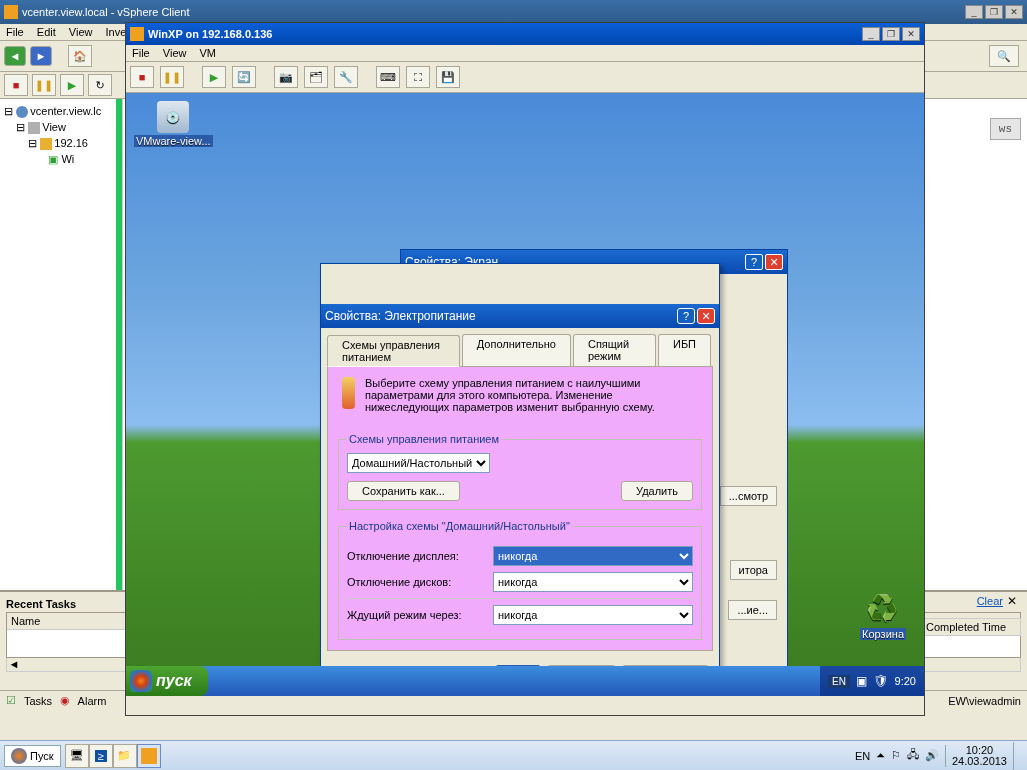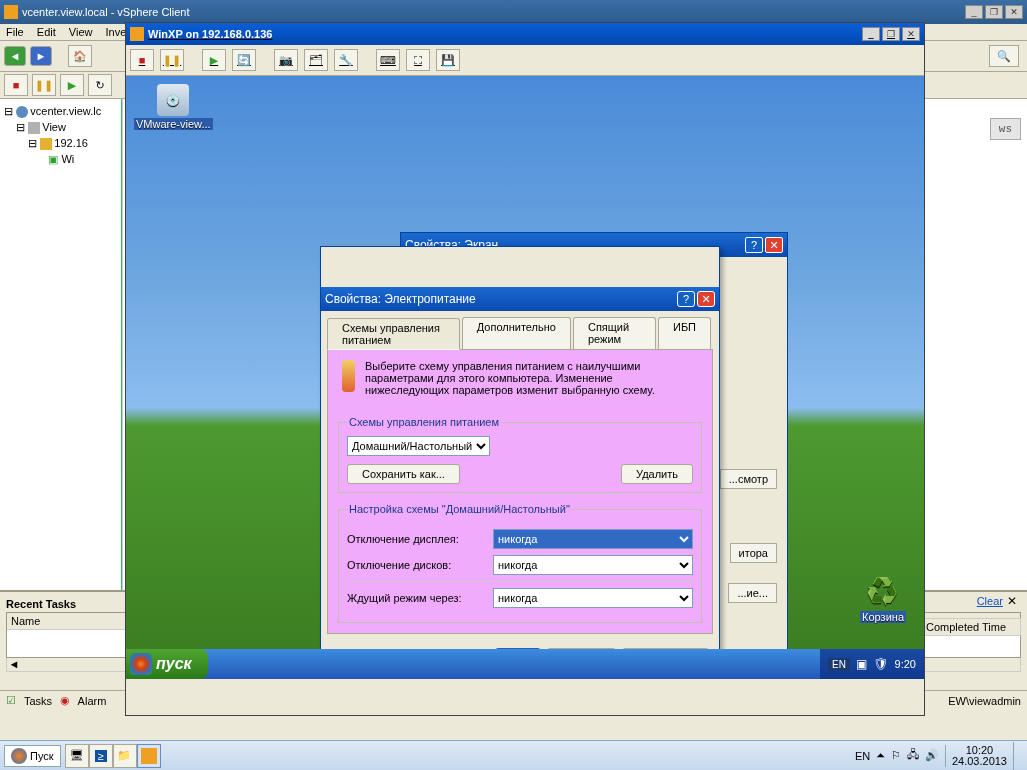--- a/index.html
+++ b/index.html
@@ -15,21 +15,21 @@
   .menus span { margin-right: 10px; }
   
   .toolbar1 { background:#ece9d8; padding:4px; border-bottom:1px solid #aca899; display:flex; align-items:center; gap:4px;}
   .btn-sq { width:24px; height:22px; border:1px solid #aca899; background:#f5f4ea; display:flex;align-items:center;justify-content:center; font-size:11px; cursor:pointer;}
   .tb-arrow { color:#fff; font-weight:bold;}
   .tb-green { background:#3a9c3a; border-radius:3px; width:22px;height:20px;}
   .tb-blue { background:#3a6ac5; border-radius:3px;width:22px;height:20px;}
   
   
   .main-area { display:flex; height: 525px; }
-  .tree-pane { width:122px; border-right:1px solid #22c55e; background:#fff; padding:4px; font-size:11px; line-height:16px; overflow:hidden;}
+  .tree-pane { width:122px; border-right:6px solid #22c55e; background:#fff; padding:4px; font-size:11px; line-height:16px; overflow:hidden;}
   .tree-pane .it { white-space:nowrap; }
   .tree-pane .ic { display:inline-block; width:12px;height:12px;vertical-align:middle; margin-right:2px;}
   .ic-globe{background:#5a8ac0;border-radius:50%;}
   .ic-dc{background:#b0b0b0;}
   .ic-host{background:#e8b030; }
   
   
   .right-content { flex:1; background:#fff; position:relative; border-left:1px solid #ccc;}
   
   
@@ -40,21 +40,21 @@
   
   
   .statusbar1 { height:20px; border-top:1px solid #aca899; background:#ece9d8; display:flex; align-items:center; padding:0 6px; gap:8px;}
   
   
   .host-taskbar { position:absolute; bottom:0; left:0; right:0; height:30px; background:linear-gradient(to bottom,#dfe9f5,#c5d8ed); border-top:1px solid #8aa7c8; display:flex; align-items:center;}
   .host-start { background:#fff; border:1px solid #8aa; padding:2px 6px; margin:0 4px; display:flex; align-items:center; gap:3px;}
   .host-tray { margin-left:auto; display:flex; align-items:center; gap:6px; padding-right:6px;}
   
   
-  .vm-window { position:absolute; left:125px; top:22px; width:800px; height:694px; border:1px solid #404040; background:#ece9d8;text-decoration:underline;}
+  .vm-window { position:absolute; left:125px; top:22px; width:800px; height:694px; border:1px solid #404040; background:#ece9d8;}
   .vm-title { background:linear-gradient(to bottom, #0a5fd6, #0046b0); color:#fff; height:22px; display:flex; align-items:center; padding:0 4px;}
   .vm-title .controls{margin-left:auto;display:flex;gap:2px;}
   .vm-title .controls div{width:18px;height:14px;background:#dadada;border:1px solid #888;font-size:9px;text-align:center;line-height:12px;color:#333;}
   
   .vm-menus{background:#ece9d8;padding:2px 6px;border-bottom:1px solid #aca899;}
   .vm-tb{background:#ece9d8;padding:4px;border-bottom:1px solid #aca899;display:flex;gap:6px;align-items:center;}
   
   
   .xp-desktop{height:603px; background:linear-gradient(to bottom, #4a8ad8 0%, #6fa8e0 35%, #8cbdf0 55%, #4d9a30 58%, #3a7a20 100%); position:relative; overflow:hidden;}
   .xp-icon{ position:absolute; left:8px; top:8px; text-align:center; color:#fff; font-size:11px; text-shadow:0 1px 1px #000; }
@@ -184,20 +184,25 @@
 
 <div class="vm-window">
   <div class="vm-title">
     <span class="icon-v" style="width:14px;height:14px;background:#f0a020;display:inline-block;margin-right:4px;"></span>
     <b>WinXP on 192.168.0.136</b>
     <div class="controls">
       <div>_</div>
       <div>❐</div>
       <div>✕</div>
     </div>
+  </div>
+  <div class="vm-menus">
+    <span style="margin-right:10px;">File</span>
+    <span style="margin-right:10px;">View</span>
+    <span>VM</span>
   </div>
   <div class="vm-tb">
     <div class="btn-sq" style="color:#c02020">■</div>
     <div class="btn-sq" style="color:#d0a020">❚❚</div>
     <div style="width:6px"></div>
     <div class="btn-sq" style="color:#30a030">▶</div>
     <div class="btn-sq">🔄</div>
     <div style="width:6px"></div>
     <div class="btn-sq">📷</div>
     <div class="btn-sq">🗂</div>

